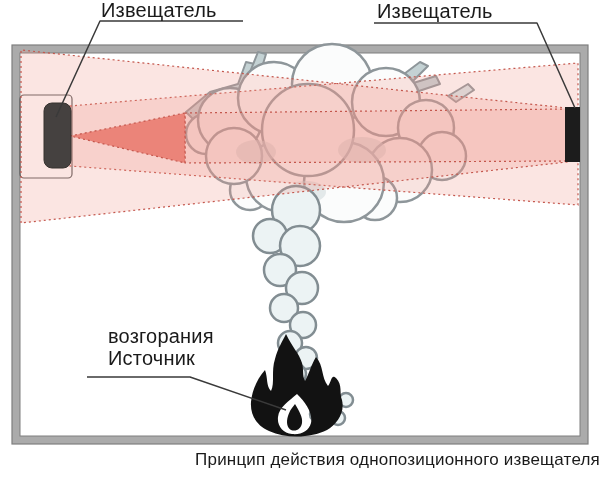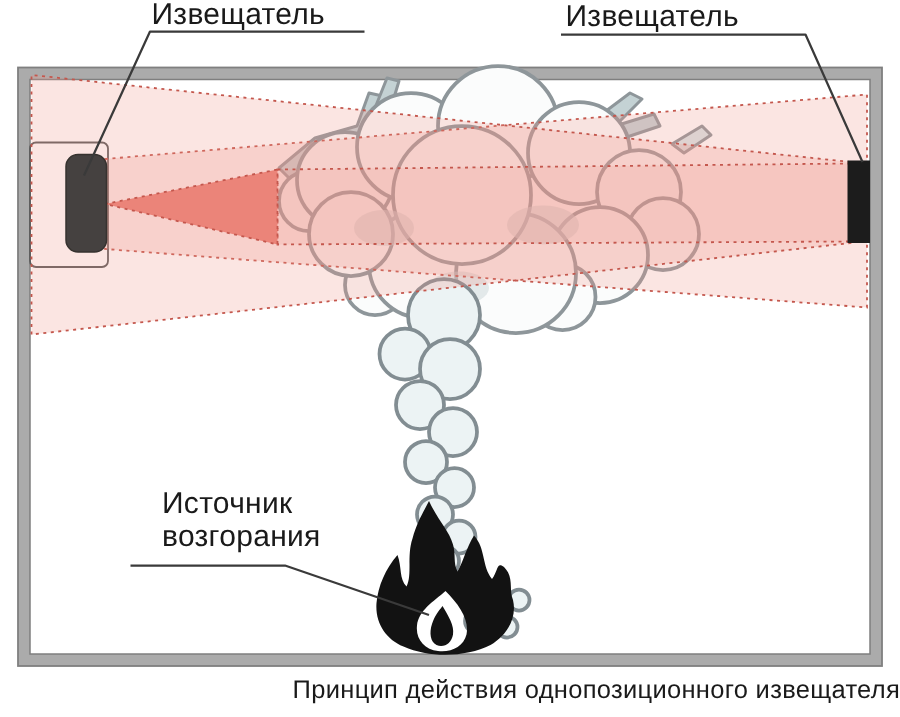--- a/index.html
+++ b/index.html
@@ -121,18 +121,18 @@
       <path d="M374,23 L537,23 L575,108"></path>
       <path d="M87,377 L190,377 L286,410"></path>
     </g>
   </svg>
 
   <div class="lbl" style="left:101px;top:0px;">Извещатель</div>
 
   <div class="lbl" style="left:377px;top:1px;">Извещатель</div>
 
   <div class="lbl lbl-fire" style="left:108px;top:325px;">
+    <div>возгорания</div>
     <div>Источник</div>
-    <div>возгорания</div>
   </div>
 
   <div class="caption">Принцип действия однопозиционного извещателя</div>
 </div>
 
 </body></html>

